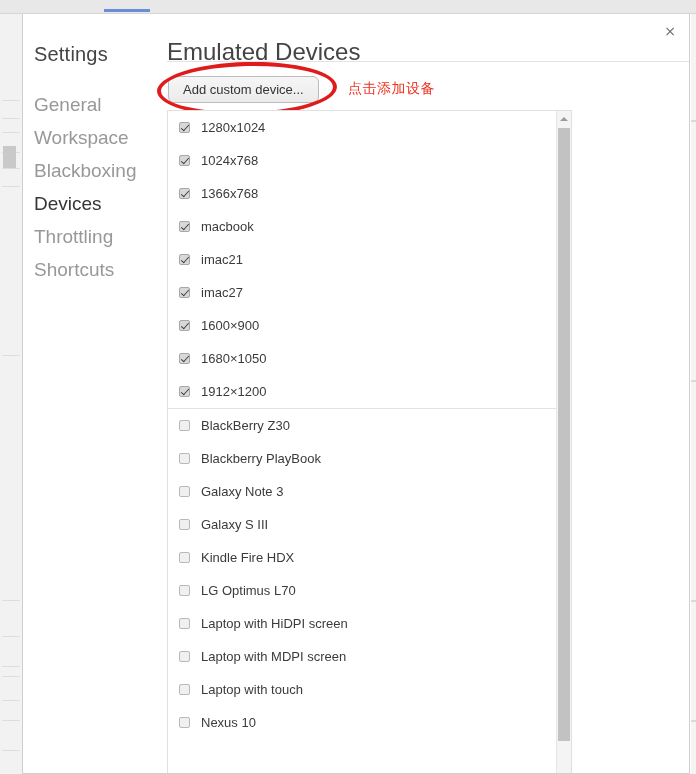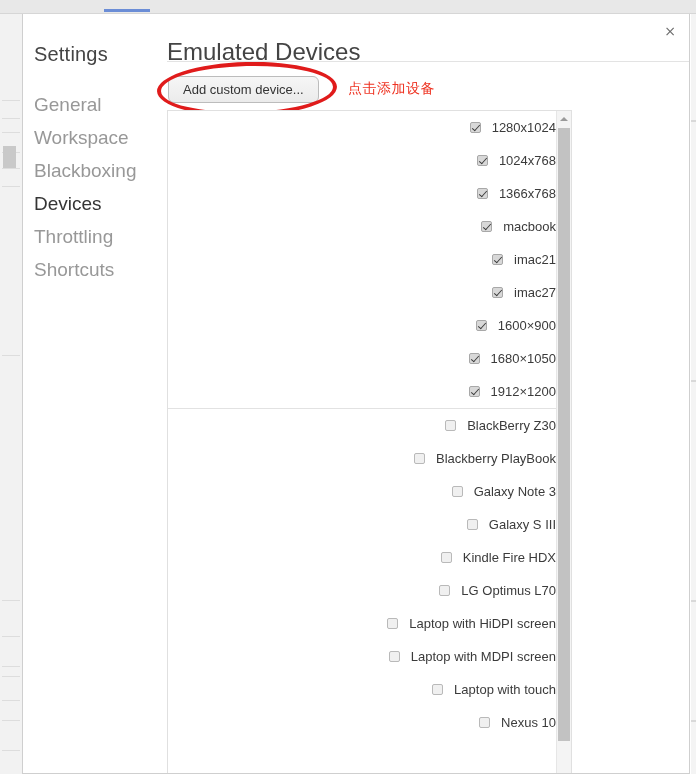--- a/index.html
+++ b/index.html
@@ -210,21 +210,20 @@
   }
   .device-group + .device-group {
     border-top: 1px solid #e2e2e2;
   }
   .device-row {
     height: 33px;
     display: flex;
     align-items: center;
     padding-left: 11px;
     cursor: pointer;
-    justify-content: flex-end;
   }
   .device-checkbox {
     width: 11px;
     height: 11px;
     box-sizing: border-box;
     border: 1px solid #b9b9b9;
     border-radius: 2px;
     background: #f0f0f0;
     margin-right: 11px;
     position: relative;

